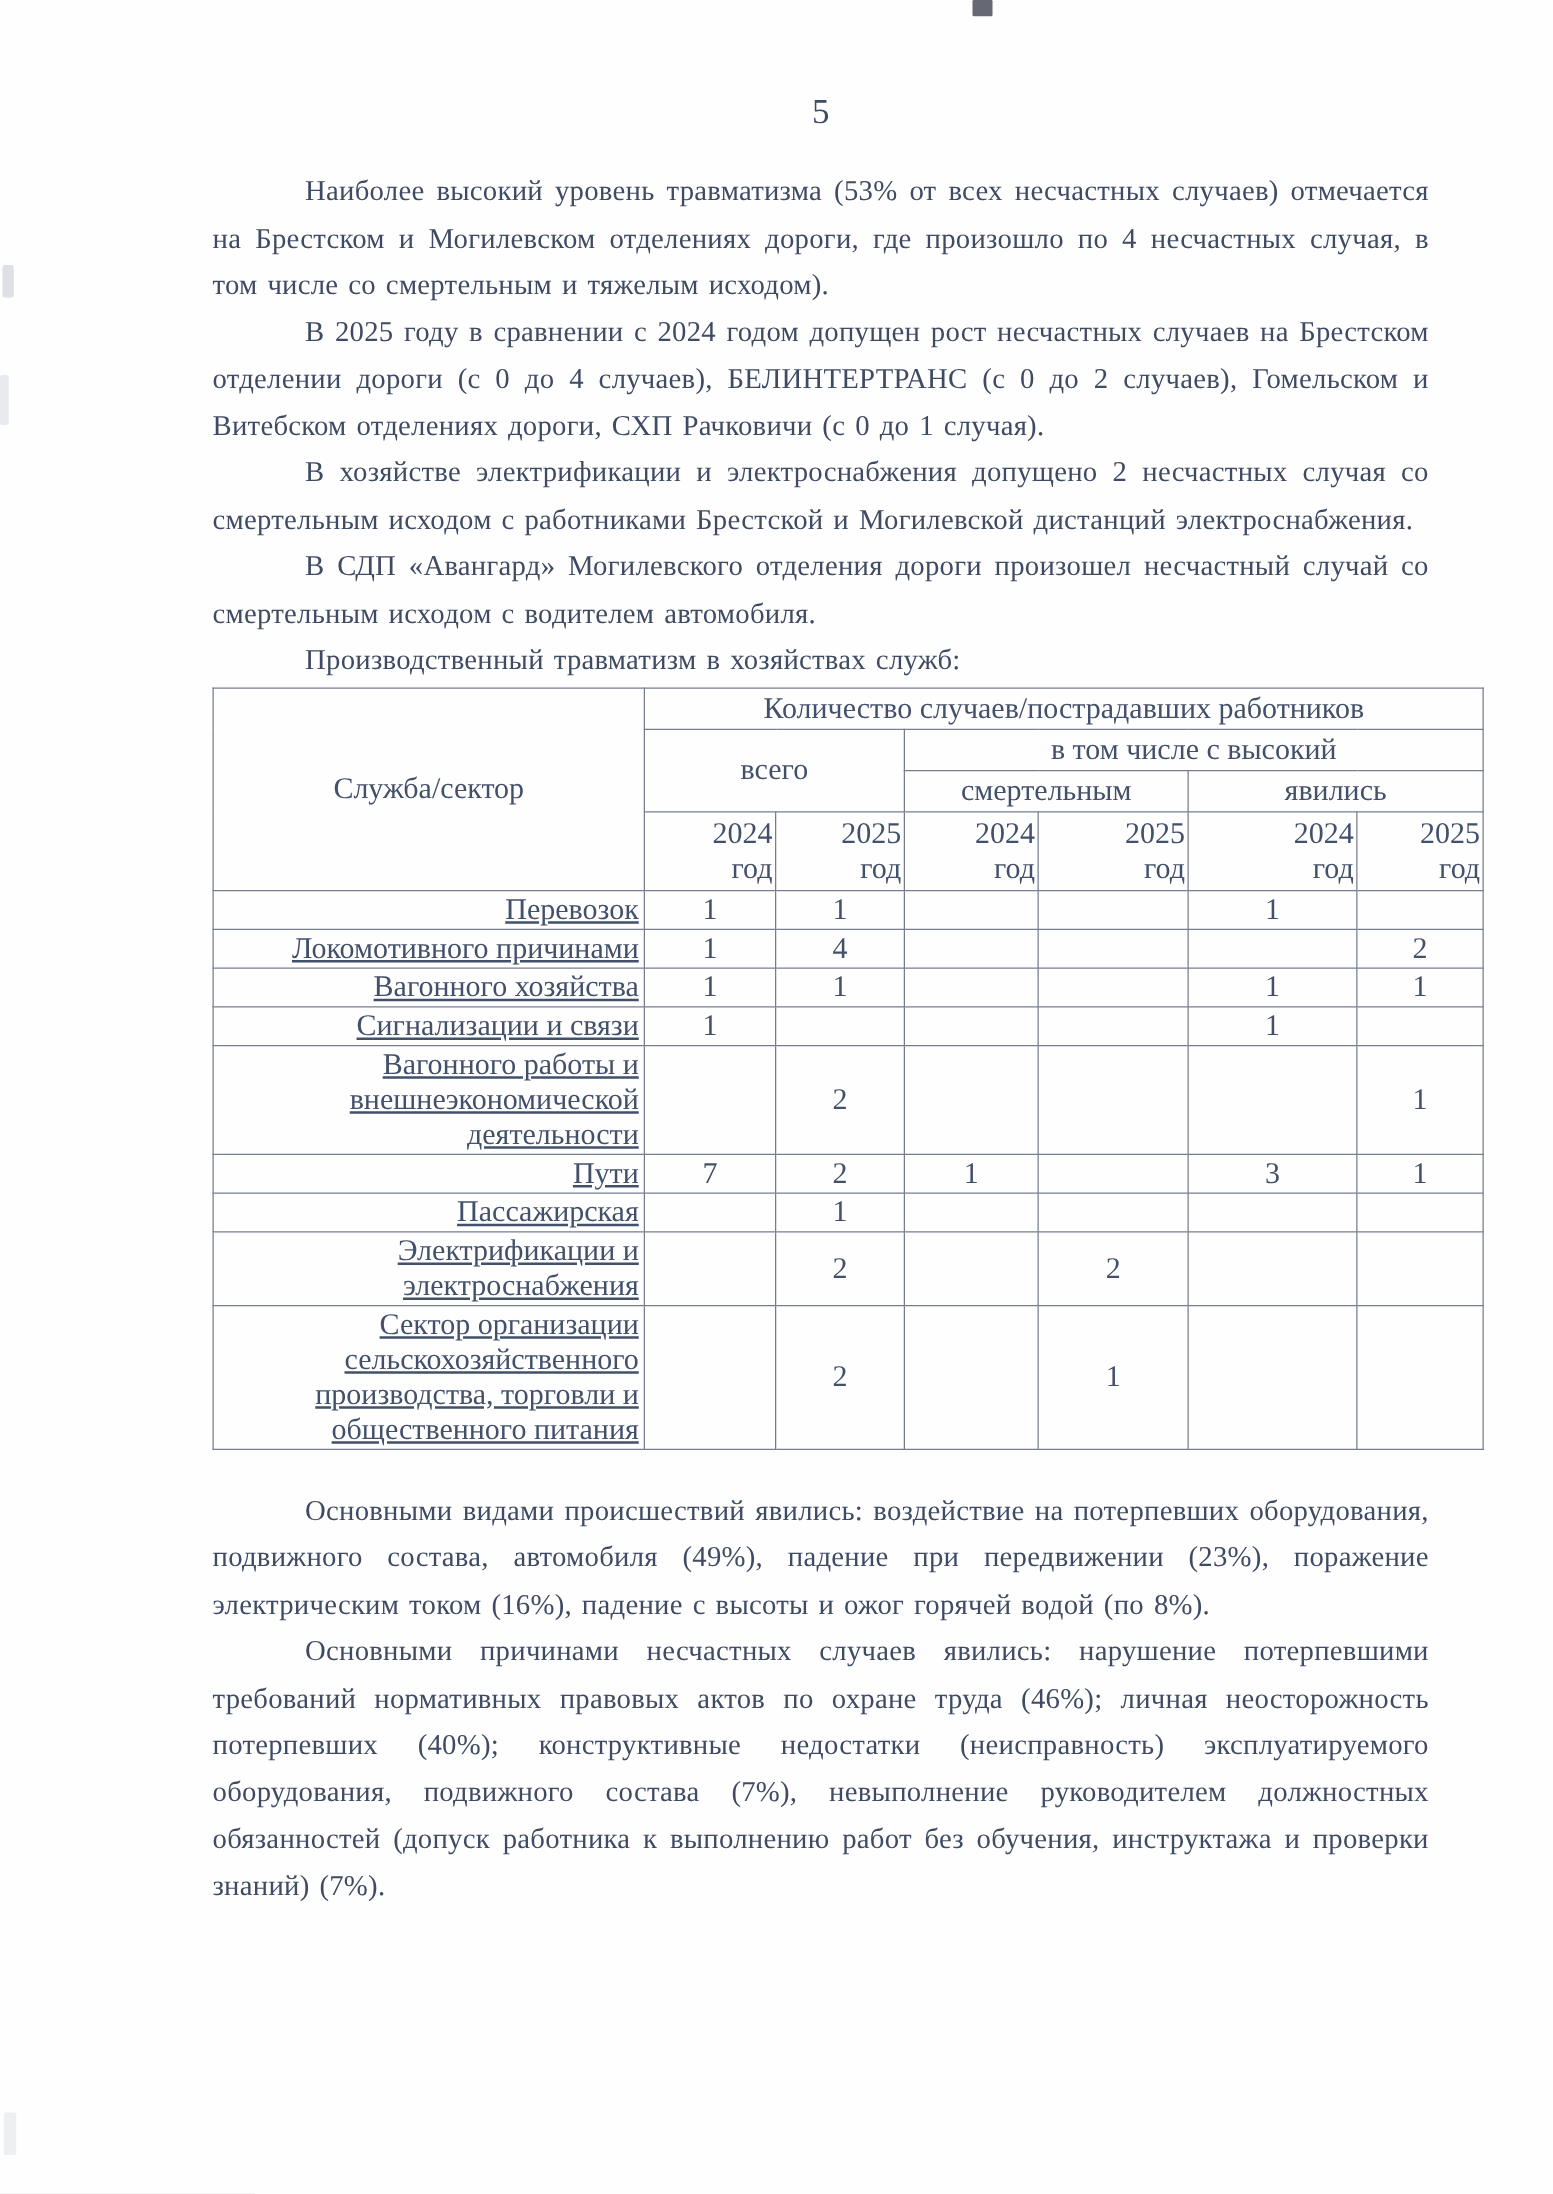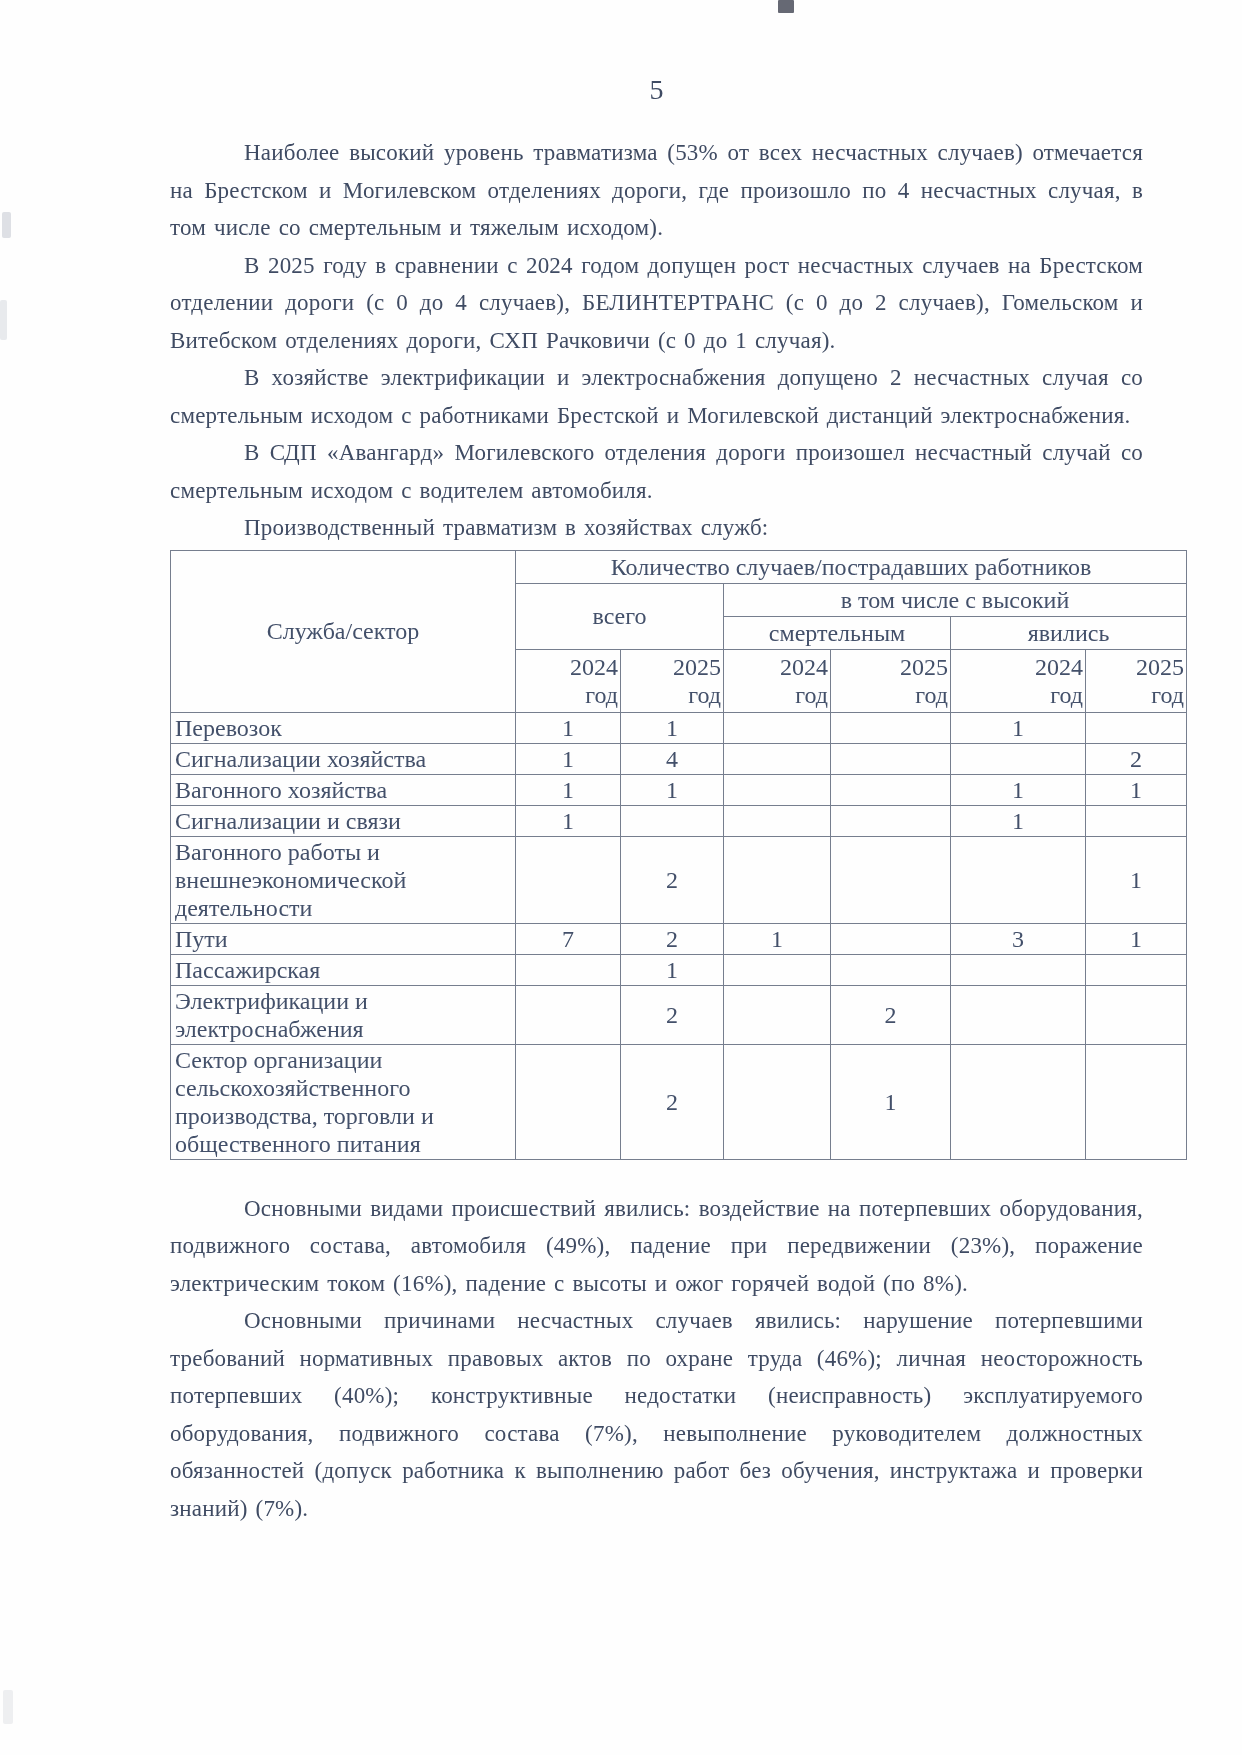--- a/index.html
+++ b/index.html
@@ -64,24 +64,25 @@
   table.stats th, table.stats td {
     border: 1px solid #767e8e;
     font-weight: normal;
     padding: 1px 4px;
     overflow: hidden;
   }
   table.stats th { text-align: center; line-height: 30px; }
   table.stats .years th { line-height: 28px; padding: 3px 2px; text-align: right; }
   table.stats .years .yw { display: block; }
   td.svc {
-    text-align: left;
+    text-align: right;
     vertical-align: top;
     padding: 1px 6px 2px 10px;
     line-height: 28px;
+    text-decoration: underline;
   }
   th.svc-h { vertical-align: middle; }
   td.num {
     text-align: center;
     vertical-align: middle;
     line-height: 28px;
   }
 
   .after-table { margin-top: 30px; }
 </style>
@@ -140,21 +141,21 @@
       <tr>
         <td class="svc">Перевозок</td>
         <td class="num">1</td>
         <td class="num">1</td>
         <td class="num"></td>
         <td class="num"></td>
         <td class="num">1</td>
         <td class="num"></td>
       </tr>
       <tr>
-        <td class="svc">Сигнализации хозяйства</td>
+        <td class="svc">Локомотивного причинами</td>
         <td class="num">1</td>
         <td class="num">4</td>
         <td class="num"></td>
         <td class="num"></td>
         <td class="num"></td>
         <td class="num">2</td>
       </tr>
       <tr>
         <td class="svc">Вагонного хозяйства</td>
         <td class="num">1</td>

